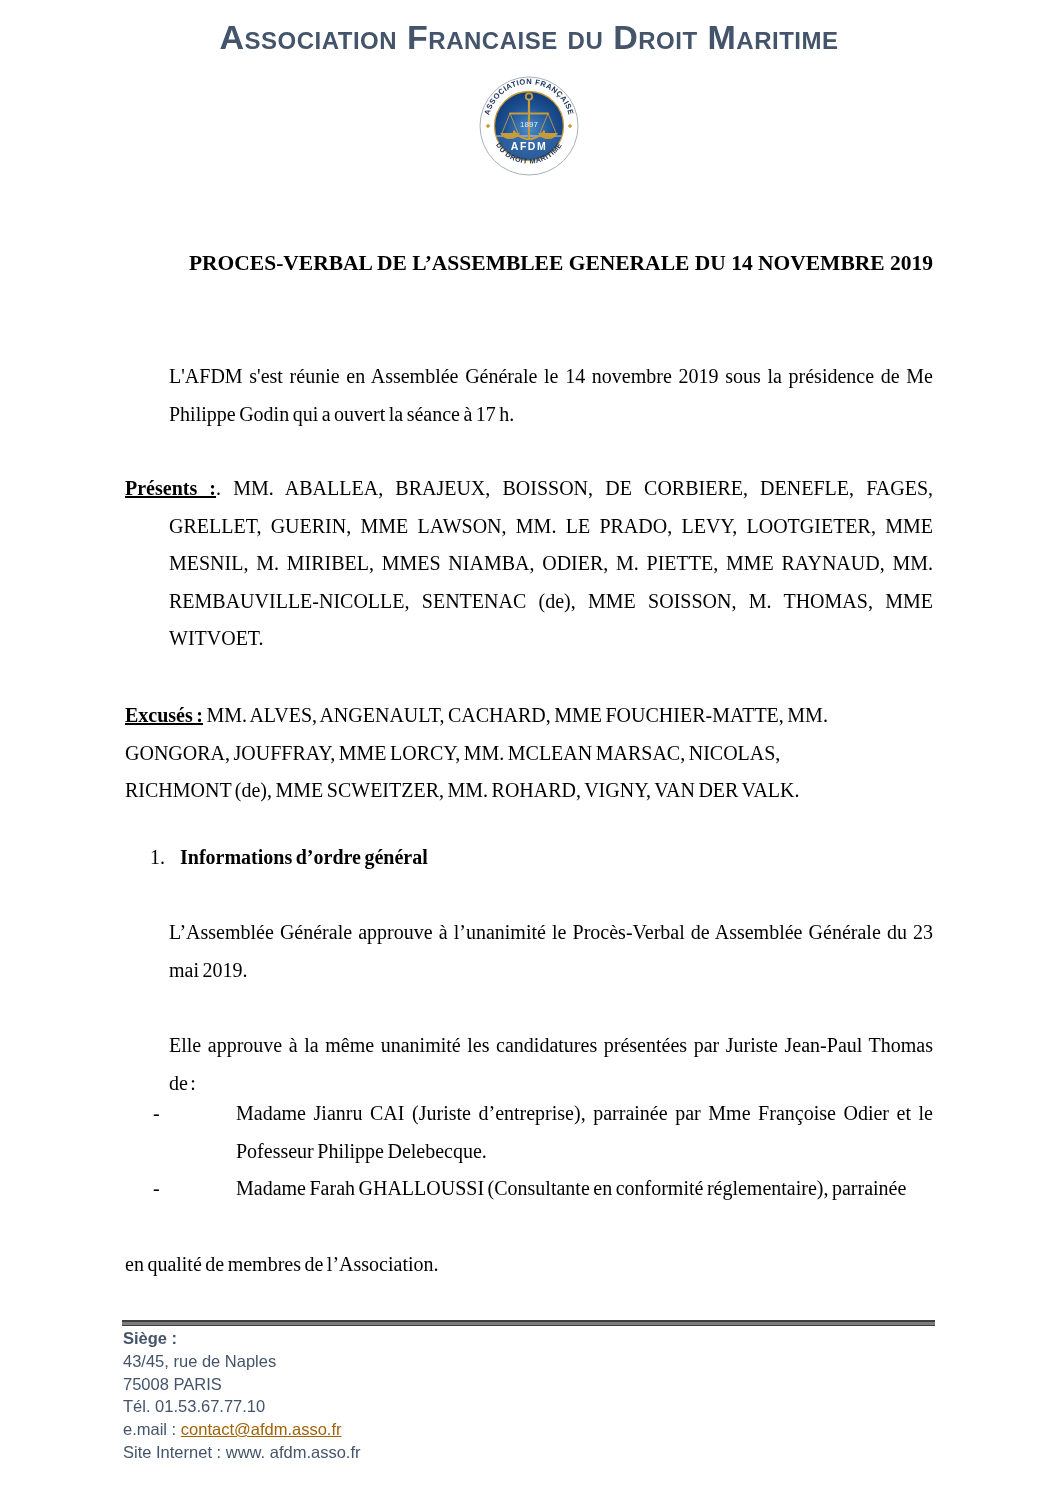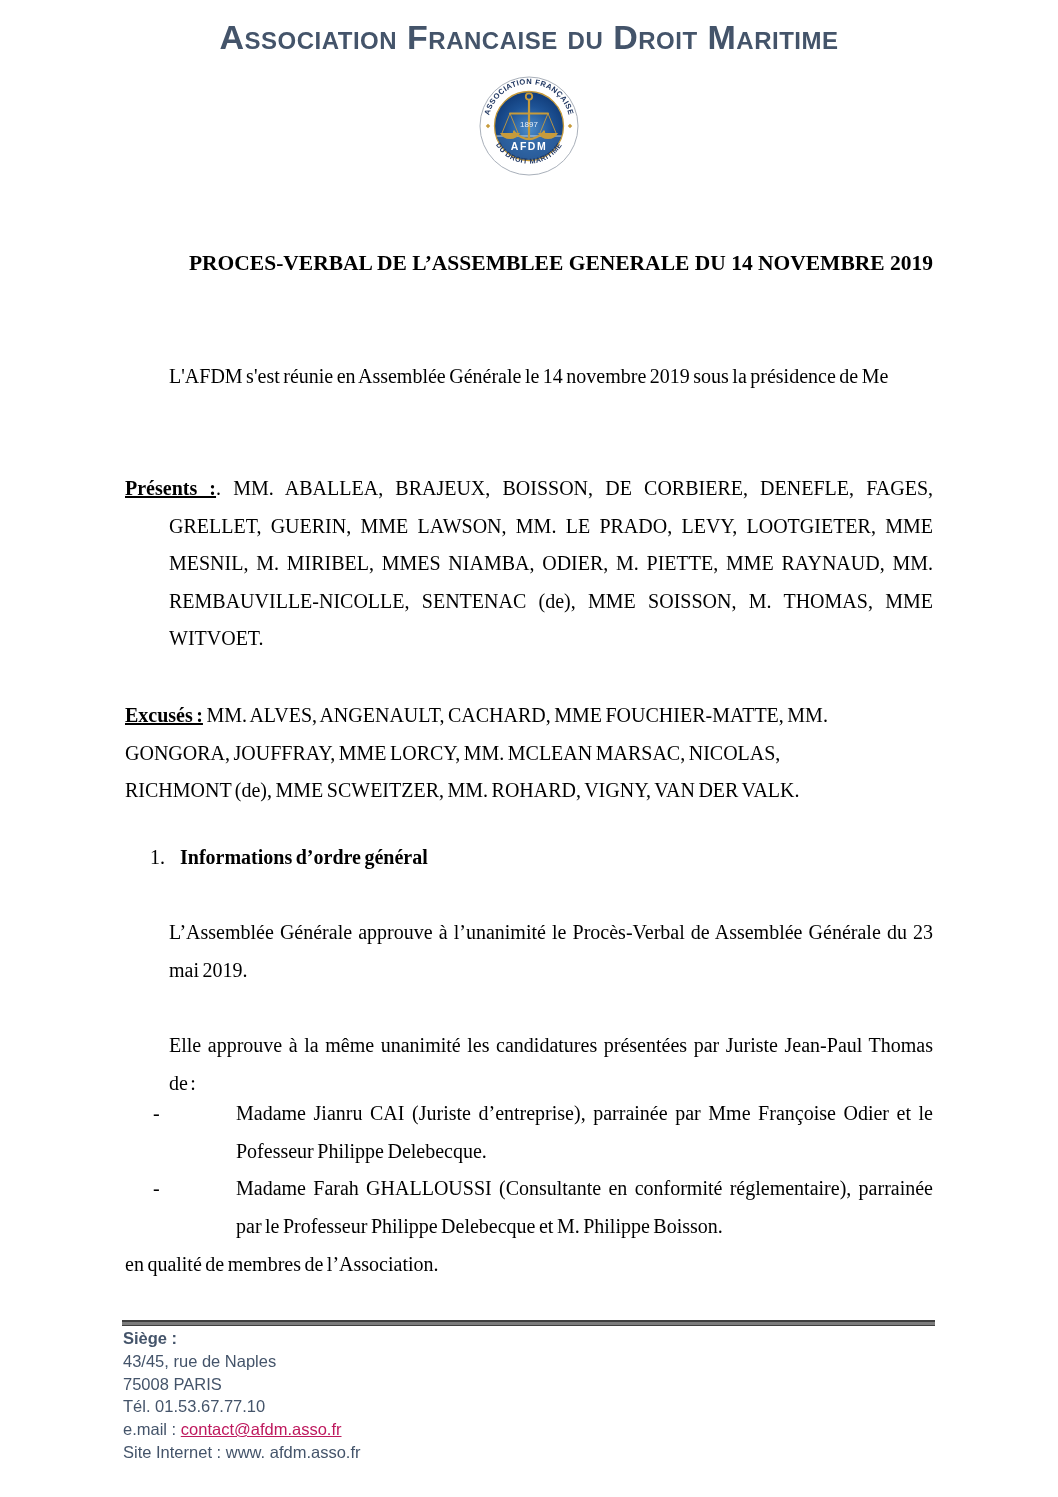--- a/index.html
+++ b/index.html
@@ -49,21 +49,21 @@
     position:absolute; top:1320px; left:122px; width:813px; height:3px;
     background:#7c7c7c; border-top:2px solid #3f3f3f; border-bottom:1px solid #3f3f3f;
     box-sizing:content-box;
   }
   .footer {
     position:absolute; top:1327px; left:123px;
     font-family:"Liberation Sans", sans-serif; font-size:16.5px;
     line-height:22.8px; color:#44546A;
   }
   .f-bold { font-weight:bold; }
-  .email  { text-decoration:underline; color:#be185d; cursor:pointer; }
+  .email  { text-decoration:underline; color:#a16207; cursor:pointer; }
 </style>
 </head>
 <body>
 
 <div class="page">
 
   <div class="org-title">Association Francaise du Droit Maritime</div>
 
   <div class="logo">
     <svg width="100" height="100" viewBox="0 0 100 100">
@@ -111,20 +111,21 @@
       </text>
       <rect x="-1.6" y="-1.6" width="3.2" height="3.2" fill="#c79b3b" transform="translate(9,50) rotate(45)"></rect>
       <rect x="-1.6" y="-1.6" width="3.2" height="3.2" fill="#c79b3b" transform="translate(91,50) rotate(45)"></rect>
     </svg>
   </div>
 
   <div class="doc-title">PROCES-VERBAL DE L’ASSEMBLEE GENERALE DU 14 NOVEMBRE 2019</div>
 
   <div class="par just pos-intro">
       <div class="jline">L'AFDM s'est réunie en Assemblée Générale le 14 novembre 2019 sous la présidence de Me</div>
+      <div class="jline">Philippe Godin qui a ouvert la séance à 17 h.</div>
     </div>
 
   <div class="par pos-presents">
     <div class="jline force"><span class="lbl">Présents :</span><span>. MM. ABALLEA, BRAJEUX, BOISSON, DE CORBIERE, DENEFLE, FAGES,</span></div>
     <div class="just">
         <div class="jline">GRELLET, GUERIN, MME LAWSON, MM. LE PRADO, LEVY, LOOTGIETER, MME</div>
         <div class="jline">MESNIL, M. MIRIBEL, MMES NIAMBA, ODIER, M. PIETTE, MME RAYNAUD, MM.</div>
         <div class="jline">REMBAUVILLE-NICOLLE, SENTENAC (de), MME SOISSON, M. THOMAS, MME</div>
         <div class="jline">WITVOET.</div>
       </div>
@@ -157,21 +158,20 @@
       <span class="marker">-</span>
       <div class="btext just">
           <div class="jline">Madame Jianru CAI (Juriste d’entreprise), parrainée par Mme Françoise Odier et le</div>
           <div class="jline">Pofesseur Philippe Delebecque.</div>
         </div>
     </div>
     <div class="bullet">
       <span class="marker">-</span>
       <div class="btext just">
           <div class="jline">Madame Farah GHALLOUSSI (Consultante en conformité réglementaire), parrainée</div>
-          <div class="jline">par le Professeur Philippe Delebecque et M. Philippe Boisson.</div>
         </div>
     </div>
   </div>
 
   <div class="par pos-closing">en qualité de membres de l’Association.</div>
 
   <div class="footer-rule"></div>
 
   <div class="footer">
     <div class="f-bold">Siège :</div>

